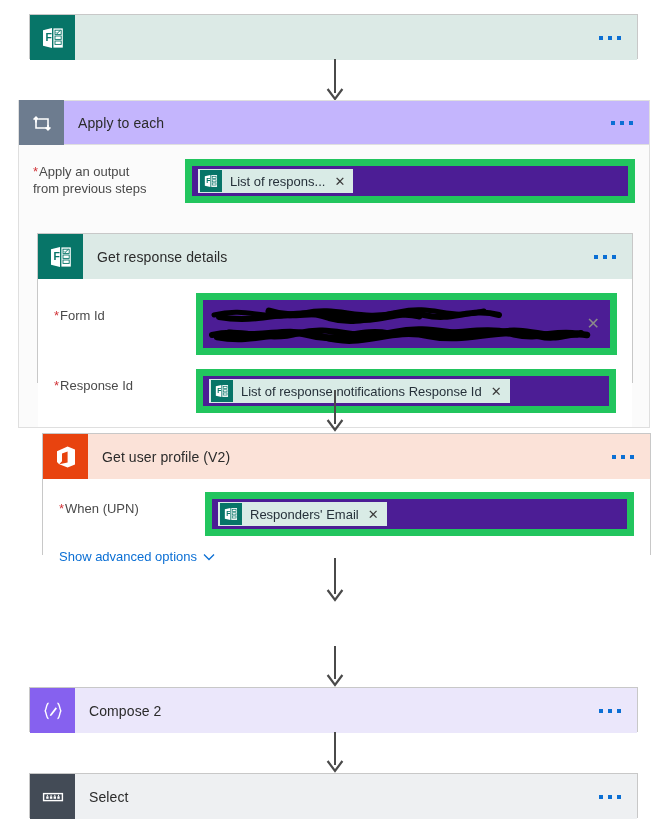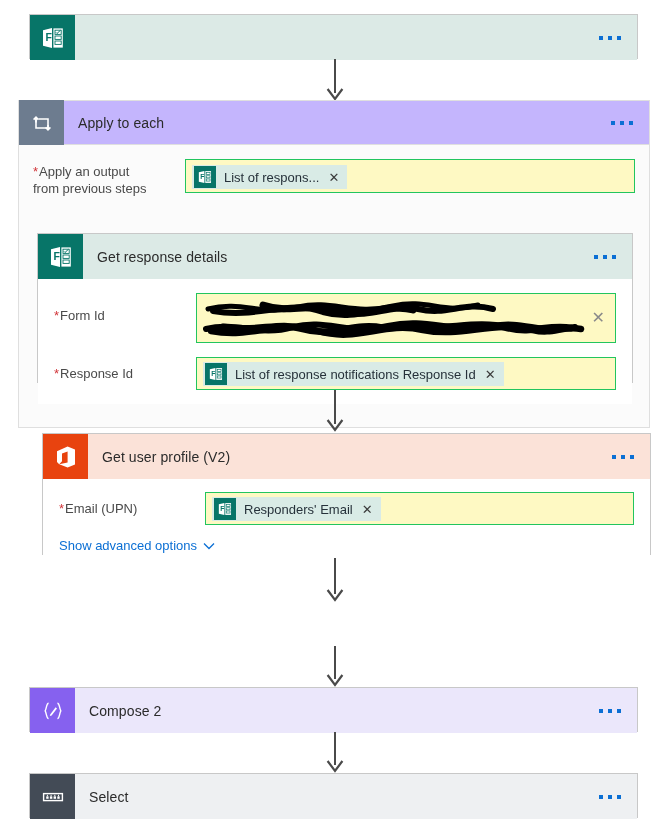--- a/index.html
+++ b/index.html
@@ -97,25 +97,25 @@
     font-size: 13px;
     color: #4a4a4a;
     line-height: 17px;
     padding-top: 8px;
   }
   .req { color: #d13438; margin-right: 1px; }
 
   .field-input {
     flex: 1;
     box-sizing: border-box;
-    border: 1px solid #22c55e;
-    background: #fef9c3;
+    border: 7px solid #22c55e;
+    background: #4c1d95;
     min-height: 33px;
     display: flex;
-    align-items: flex-end;
+    align-items: flex-start;
     padding: 3px 6px;
     position: relative;
   }
   .field-input.tall { min-height: 50px; }
 
   
   .chip {
     display: inline-flex;
     align-items: center;
     background: #d9ebe6;
@@ -366,21 +366,21 @@
       <div class="card-title">Get user profile (V2)</div>
       <div class="ellipsis">
         <i></i>
           <i></i>
           <i></i>
       </div>
     </div>
     <div class="card-body" style="padding:13px 16px 12px 16px;">
       <div class="field-row" style="margin-bottom:0;">
         <div class="field-label" style="width:146px;min-width:146px;padding-top:8px;">
-          <span class="req">*</span><span>Email (UPN)</span>
+          <span class="req">*</span><span>When (UPN)</span>
         </div>
         <div class="field-input">
           <span class="chip">
             <span class="chip-ico">
               <svg width="16" height="16" viewBox="0 0 26 26">
                 <path d="M3 5.2 L12 3.1 L12 22.9 L3 20.8 Z" fill="#ffffff"></path>
                 <text x="5.2" y="16.4" font-family="Liberation Sans, sans-serif" font-size="11" font-weight="bold" fill="#077568">F</text>
                 <rect x="13.4" y="3.4" width="9.4" height="19.2" fill="#ffffff"></rect>
                 <rect x="15" y="5.4" width="6.2" height="3.6" fill="none" stroke="#077568" stroke-width="1.1"></rect>
                 <rect x="15" y="11" width="6.2" height="3.4" fill="none" stroke="#077568" stroke-width="1.1"></rect>

